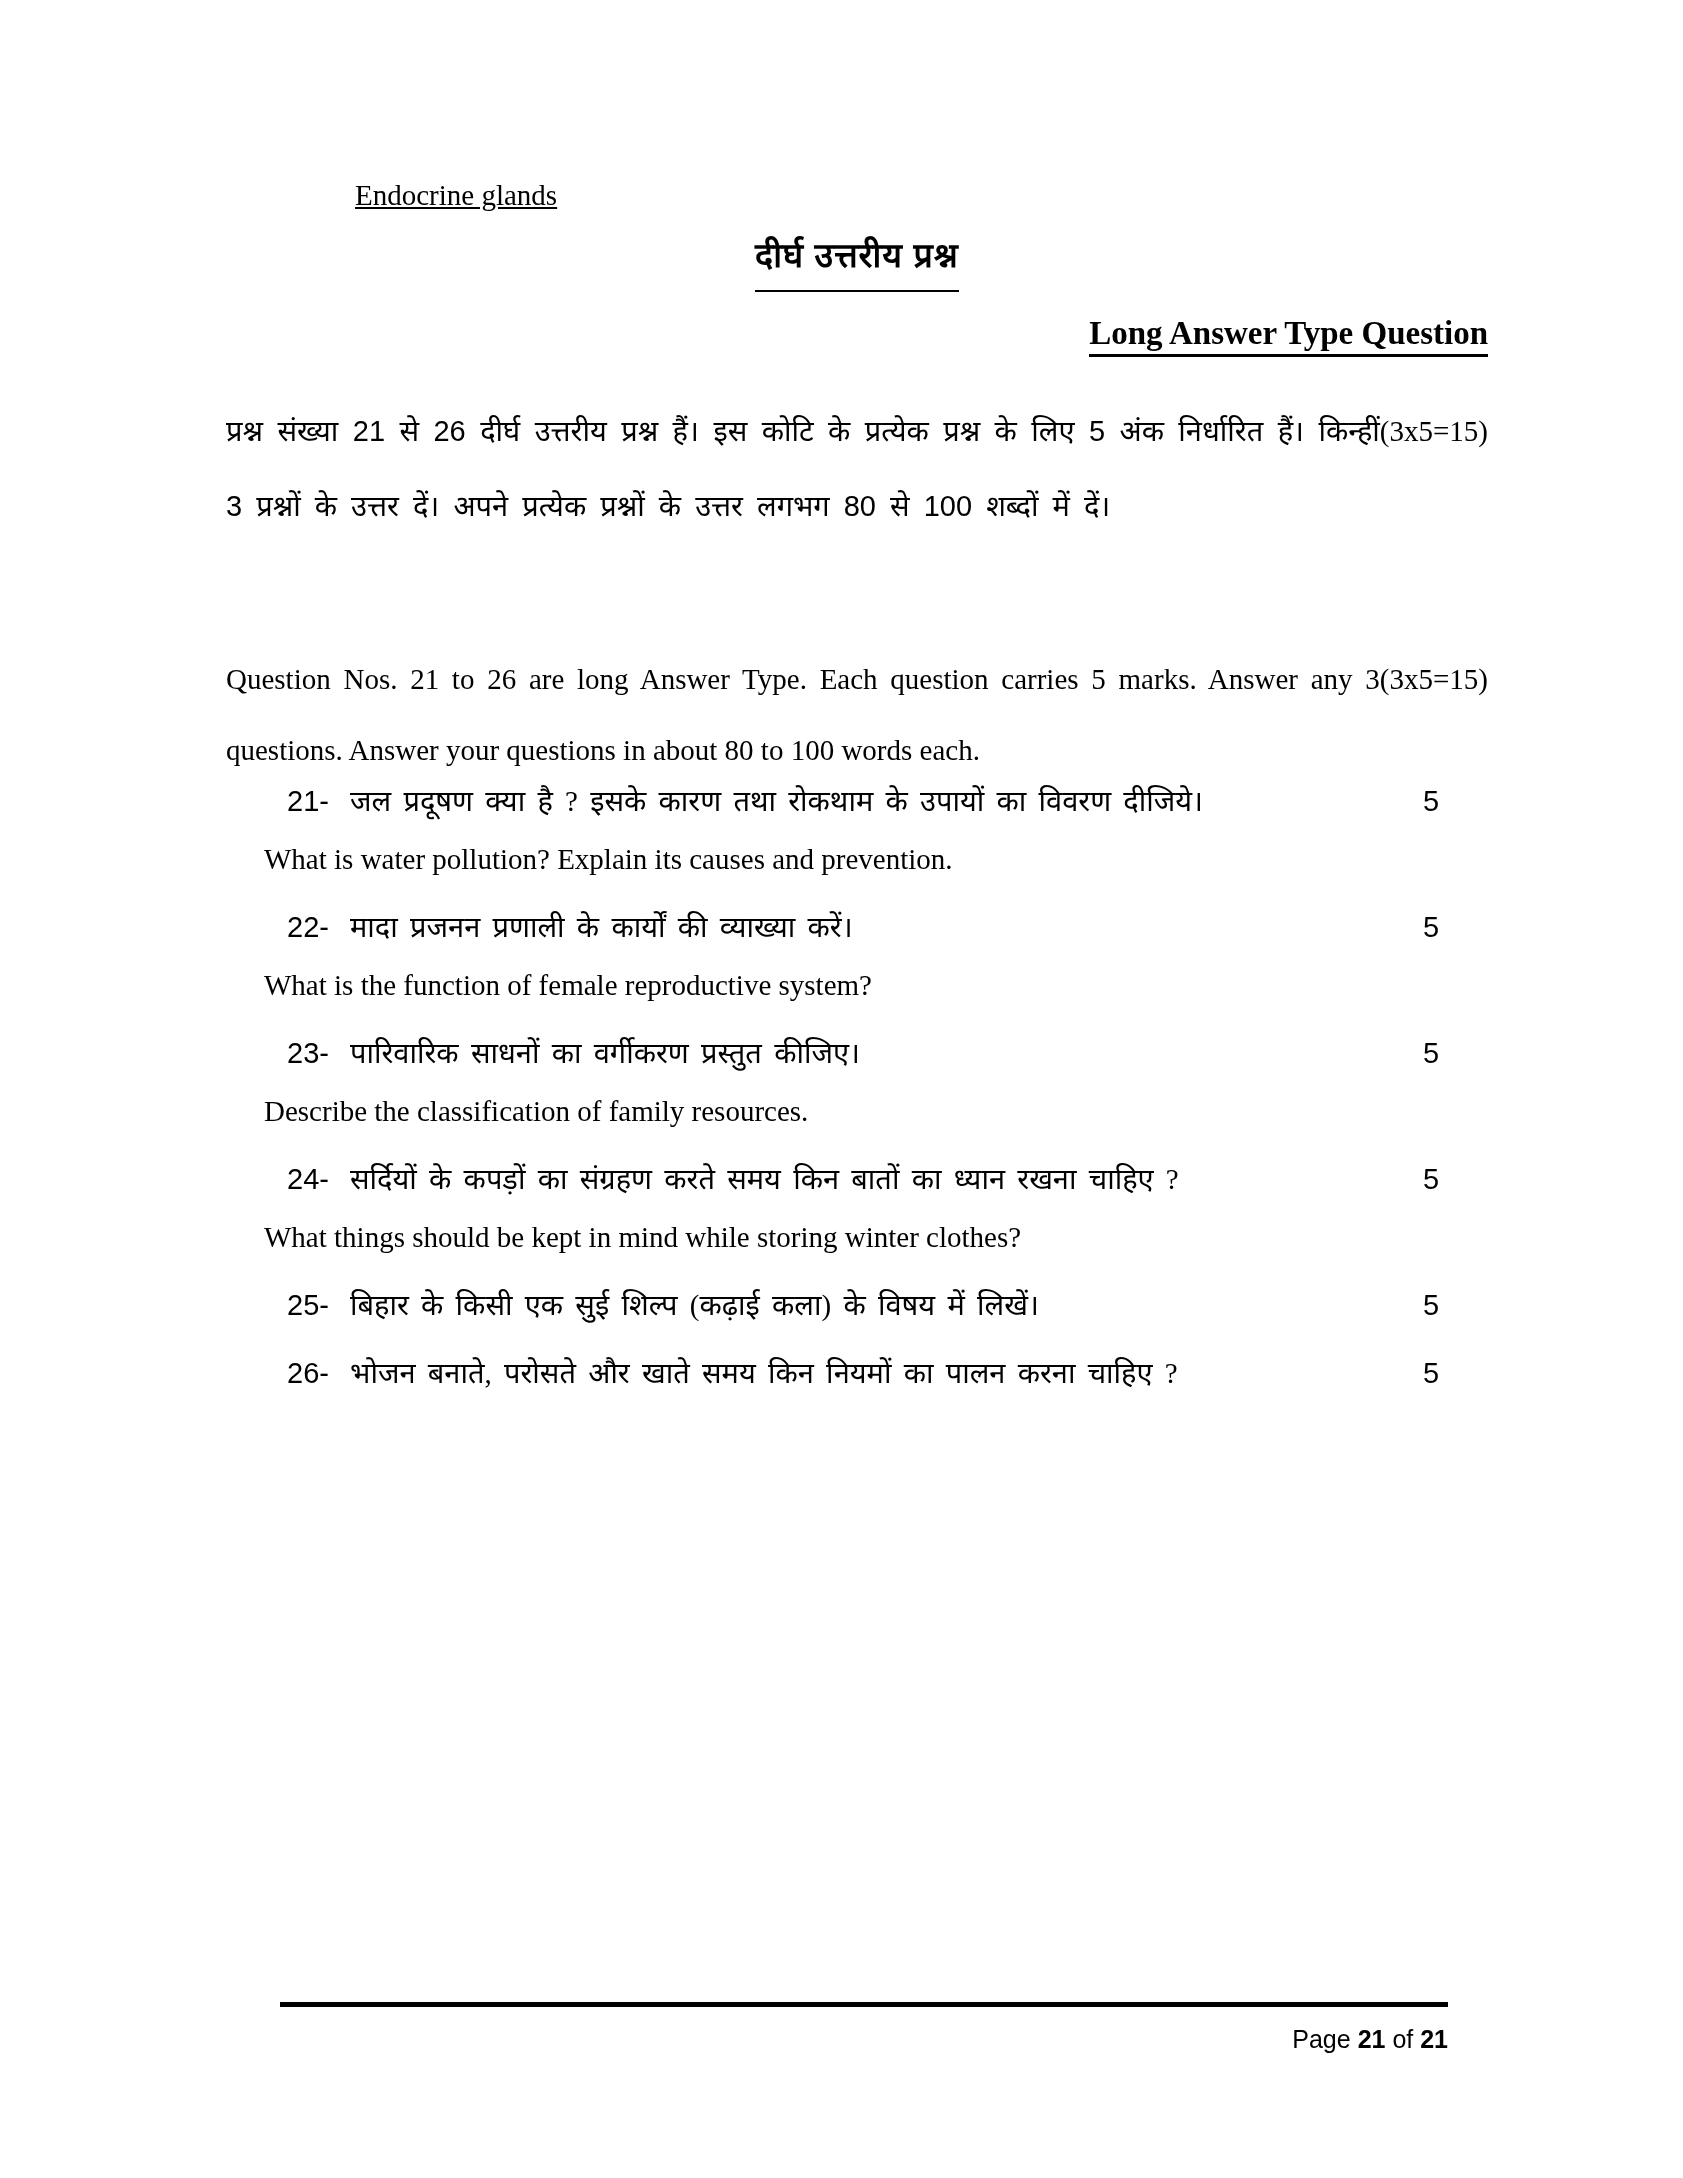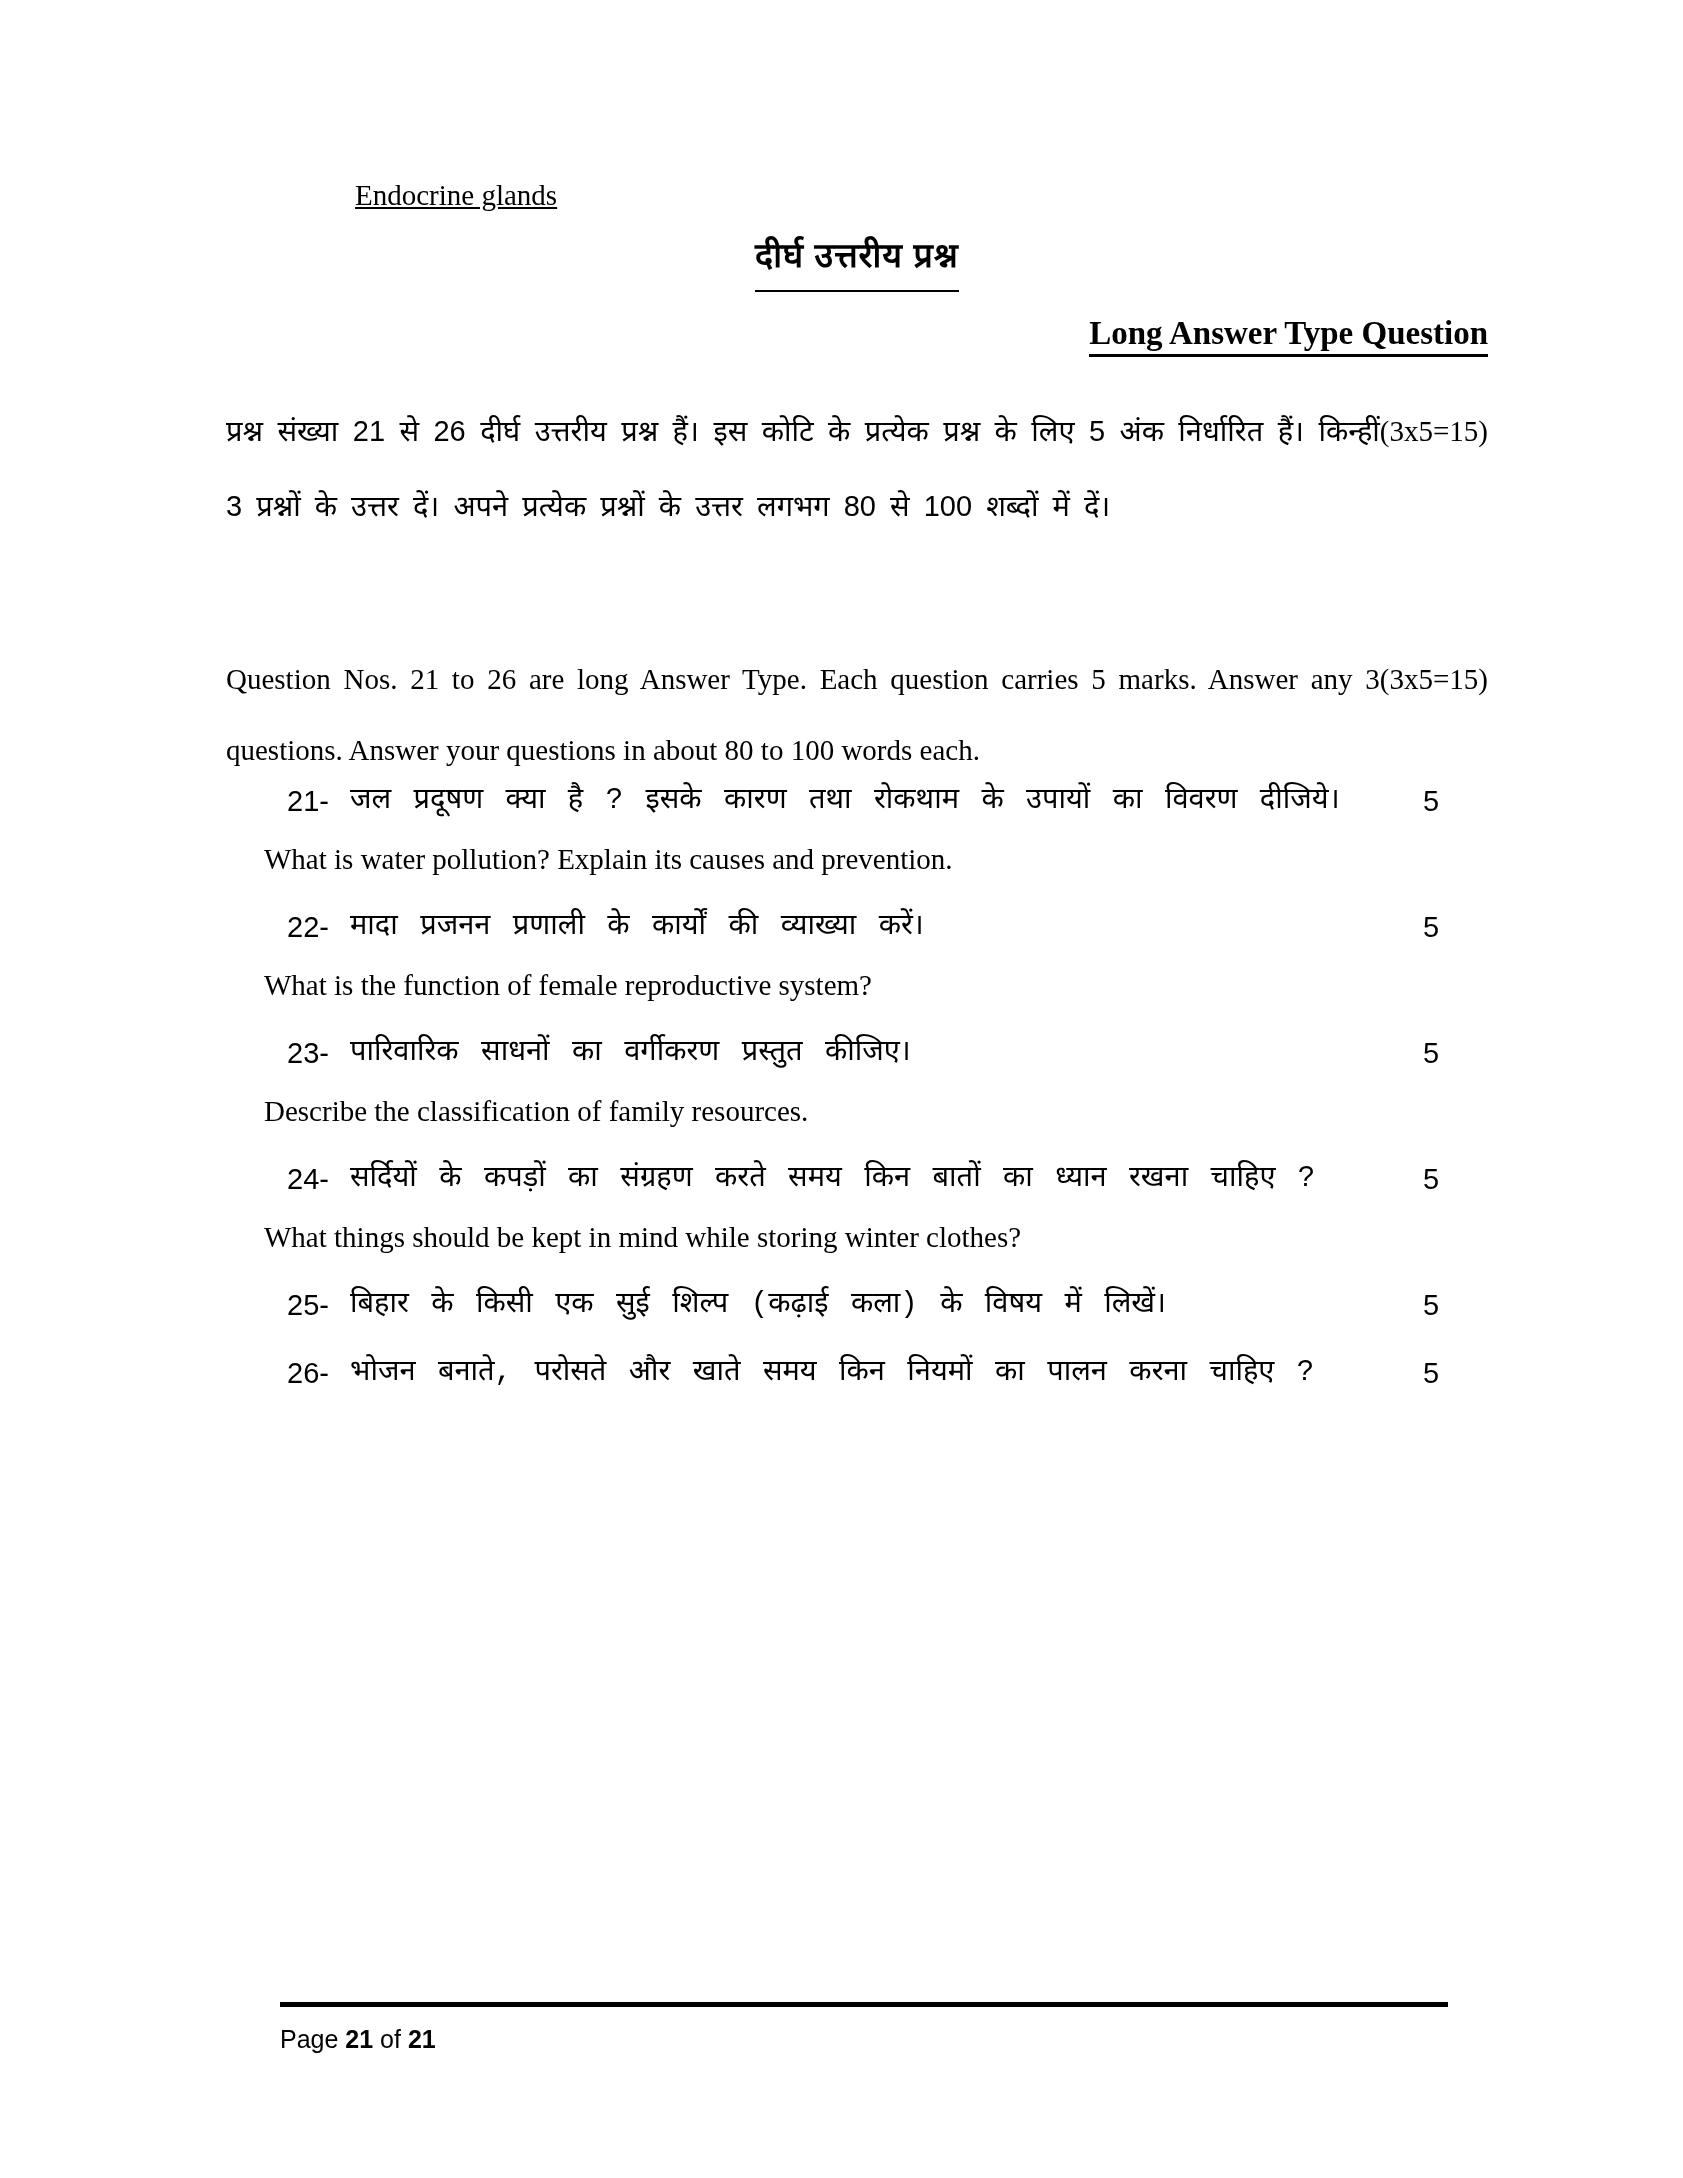--- a/index.html
+++ b/index.html
@@ -134,21 +134,21 @@
     line-height: 46px;
     white-space: nowrap;
   }
 
   .qbody {
     flex: 1 1 auto;
     min-width: 0;
   }
 
   .q-hi {
-    font-family: Liberation Mono, monospace;
+    font-family: Liberation Serif, serif;
     font-size: 29px;
     line-height: 46px;
     word-spacing: 5px;
   }
 
   .q-en {
     font-size: 29px;
     line-height: 46px;
     margin-top: 12px;
     padding-left: 38px;
@@ -172,20 +172,21 @@
     top: 2002px;
     width: 1168px;
     height: 5px;
     background: #000000;
   }
   .footer-text {
     position: absolute;
     left: 280px;
     top: 2025px;
     width: 1168px;
+    text-align: right;
     font-family: "Liberation Sans", "DejaVu Sans", sans-serif;
     font-size: 25px;
   }
   .footer-text b { font-weight: 700; }
 </style>
 </head>
 <body>
 
 <div class="page">
 

